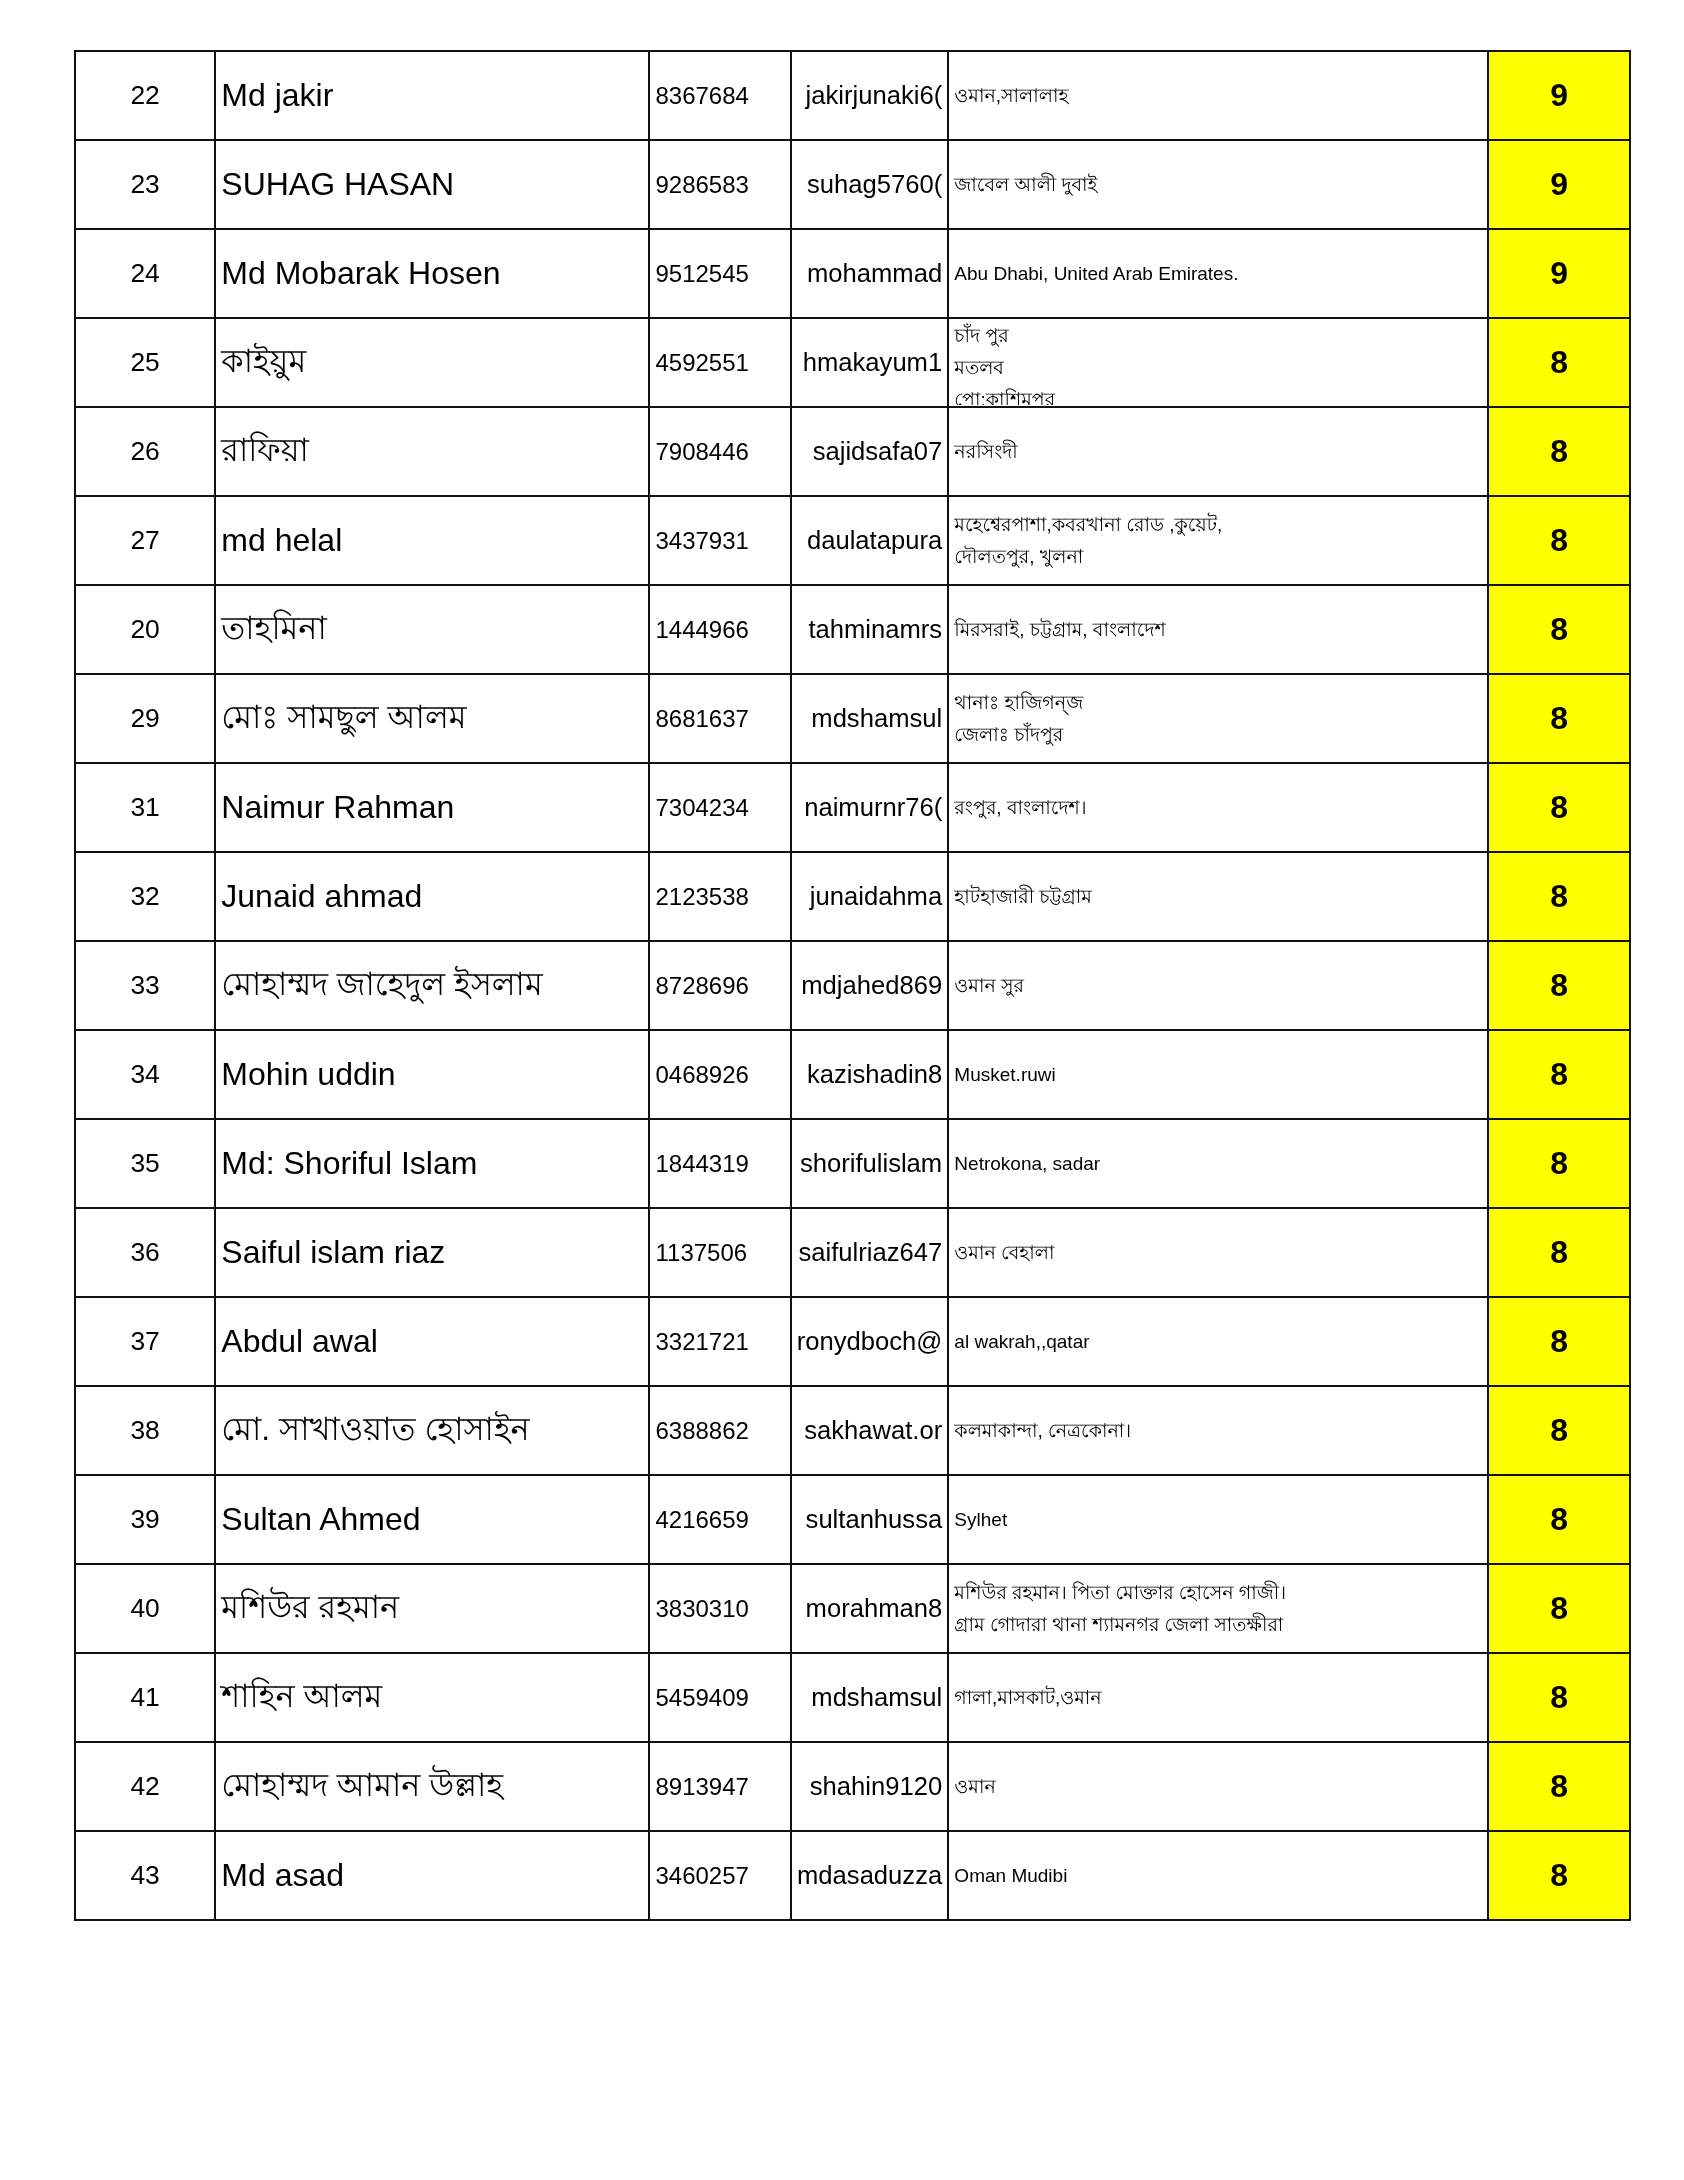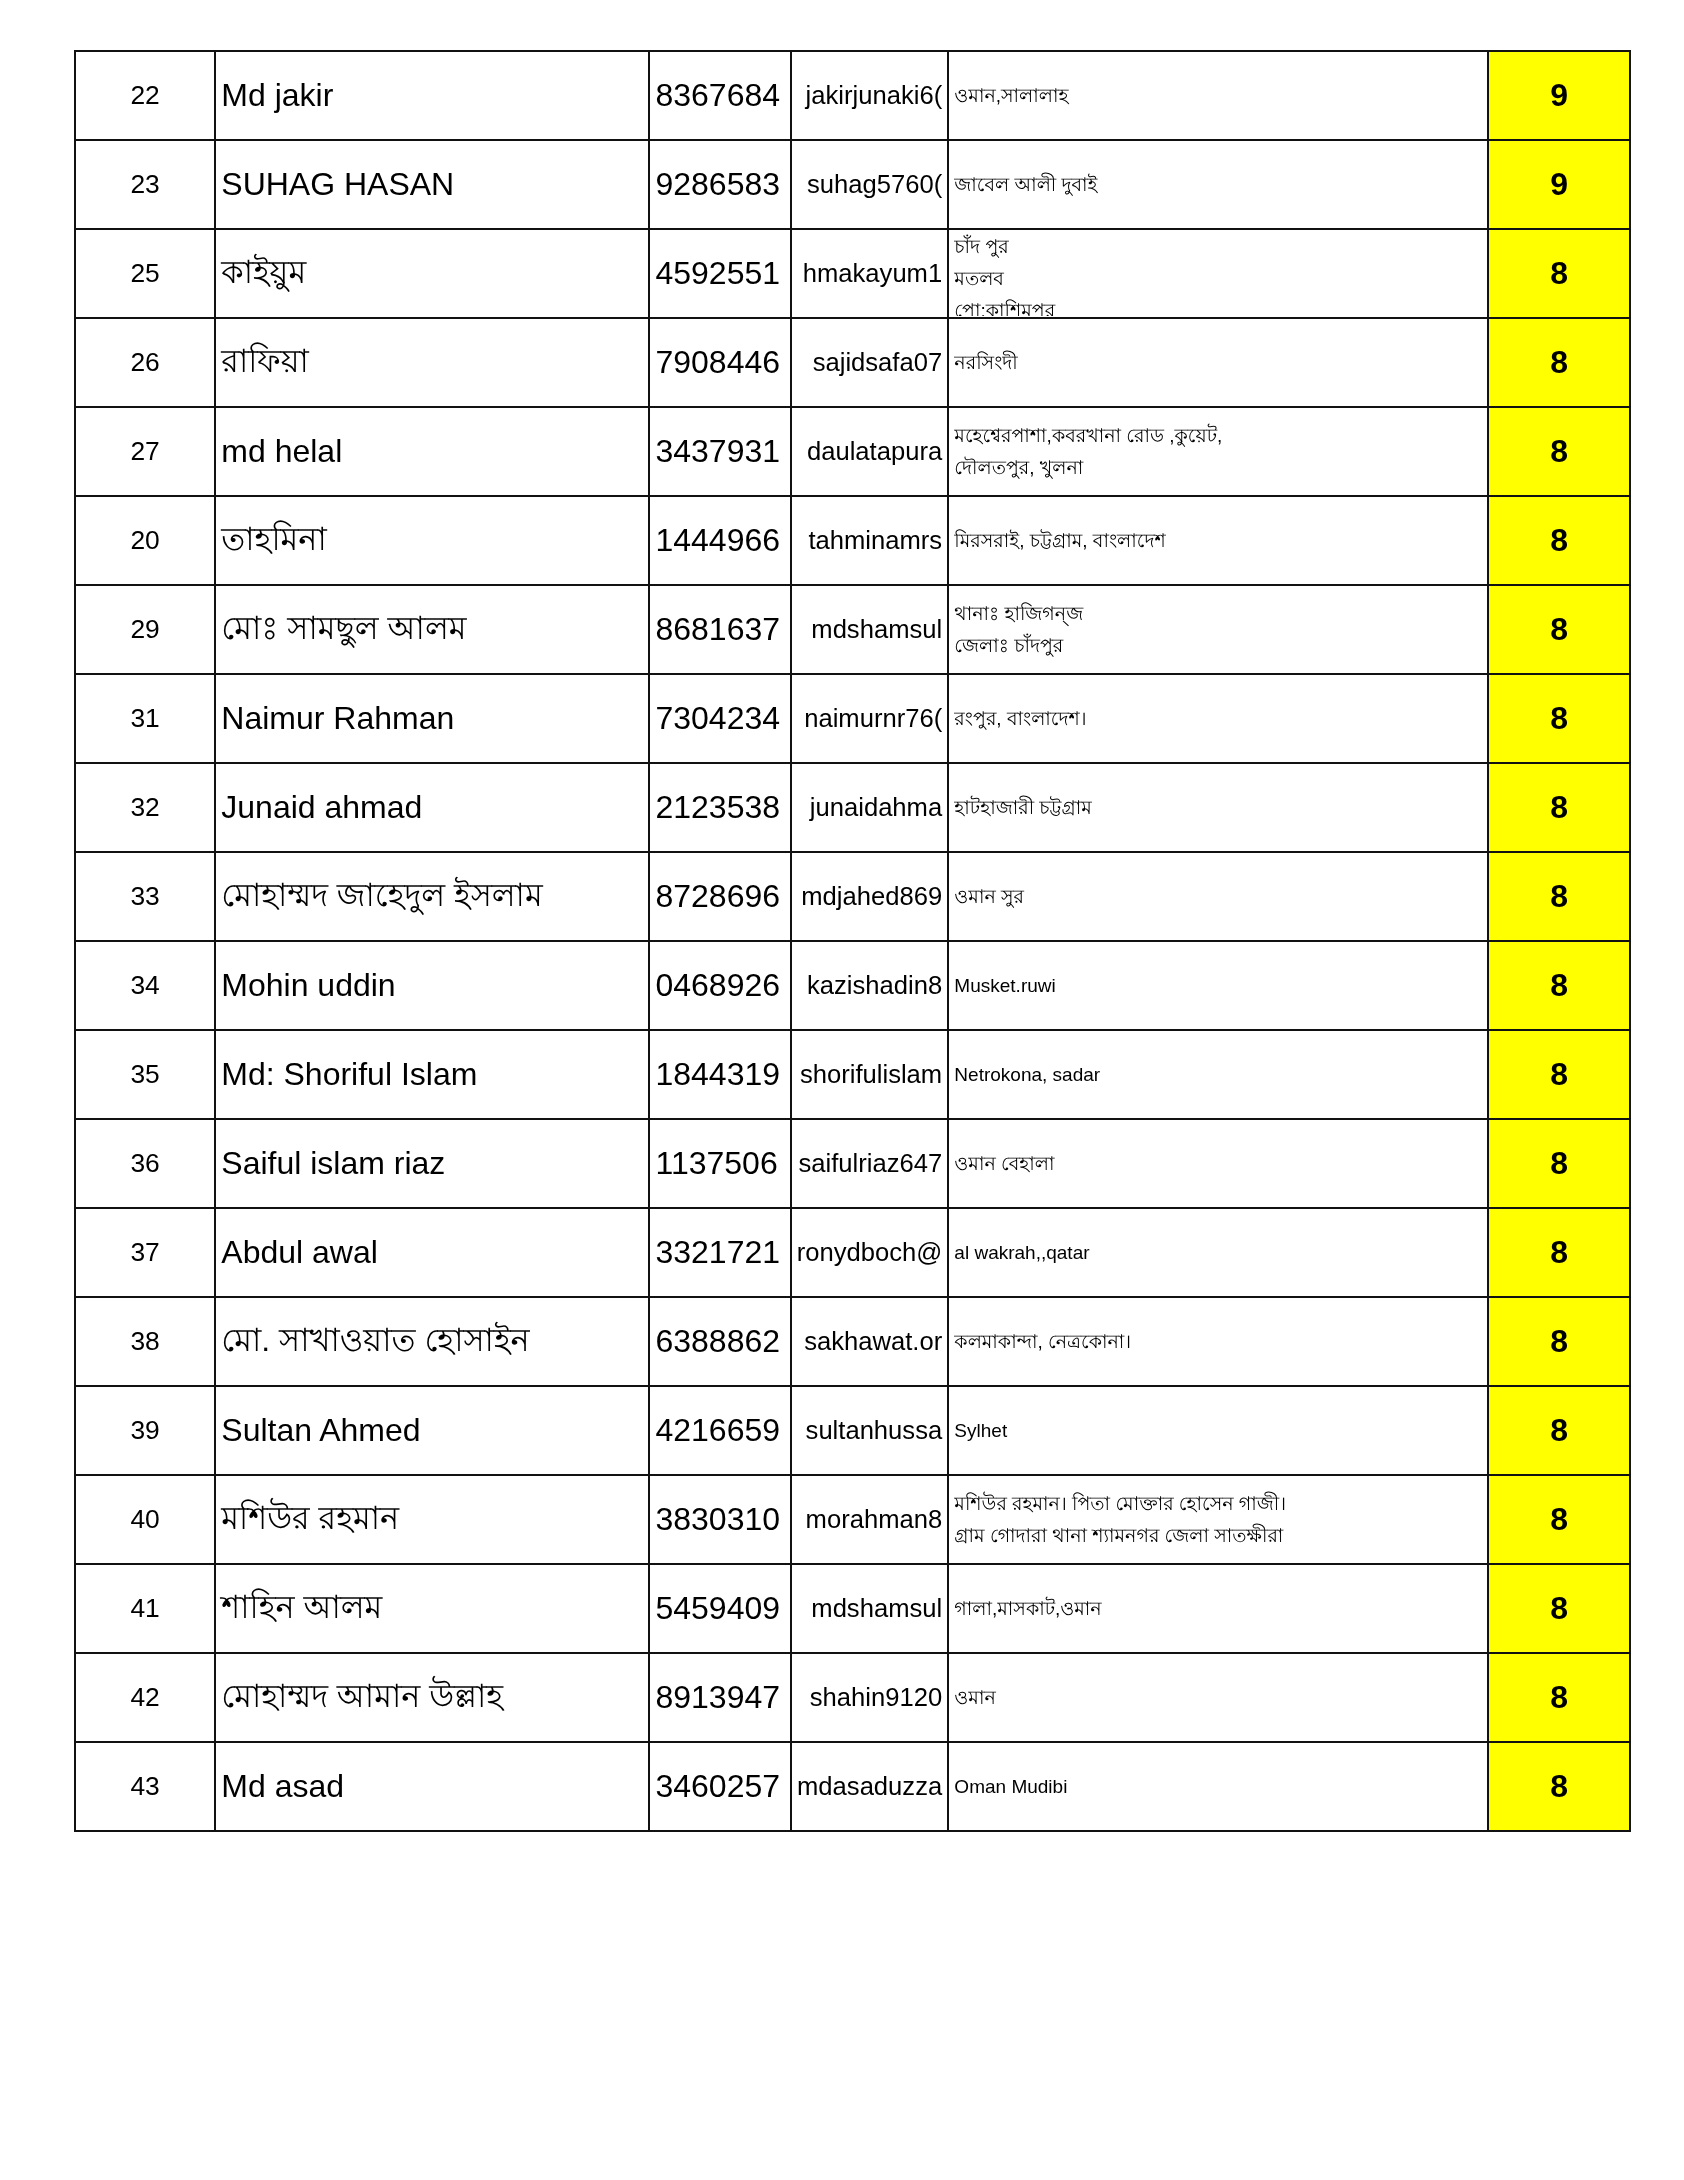--- a/index.html
+++ b/index.html
@@ -8,21 +8,21 @@
     position:absolute; left:74px; top:50px;
     border-collapse:collapse; table-layout:fixed;
     font-family:"Liberation Sans", sans-serif; color:#000;padding-left:24px;
   }
   .sheet td {
     border:2.6px solid #111; height:87px; padding:0 5.1px;
     vertical-align:middle; overflow:hidden; white-space:nowrap;
   }
   .c-serial { width:128px; text-align:center; font-size:26.4px; }
   .c-name { width:422px; font-size:32px; padding-left:5.1px;border-radius:15px; }
-  .c-phone { width:129px; font-size:32px; padding:0 1.7px;margin-left:7px; }
+  .c-phone { width:129px; font-size:24px; padding:0 1.7px;margin-left:7px; }
   .c-email { width:141px; font-size:25.6px; padding:0 1.7px; text-overflow:clip;text-align:right; }
   .c-addr { width:528px; font-size:19px; white-space:normal; line-height:32px; padding-left:3.4px; }
   .c-score { width:129px; text-align:center; font-size:32px; font-weight:bold; background:#ffff00; }
   .addr-inner { max-height:85px; overflow:hidden; }
   .addr-line { display:block; }
 </style>
 </head>
 <body>
 
 <table class="sheet">
@@ -53,20 +53,32 @@
     <td class="c-phone">9286583</td>
     <td class="c-email">suhag5760(</td>
     <td class="c-addr">
           <div class="addr-inner">
             <span class="addr-line">জাবেল আলী দুবাই</span>
           </div>
         </td>
     <td class="c-score" style="background: rgb(255, 255, 0);">9</td>
   </tr>
       <tr>
+    <td class="c-serial">24</td>
+    <td class="c-name">Md Mobarak Hosen</td>
+    <td class="c-phone">9512545</td>
+    <td class="c-email">mohammad</td>
+    <td class="c-addr">
+          <div class="addr-inner">
+            <span class="addr-line">Abu Dhabi, United Arab Emirates.</span>
+          </div>
+        </td>
+    <td class="c-score" style="background: rgb(255, 255, 0);">9</td>
+  </tr>
+      <tr>
     <td class="c-serial">25</td>
     <td class="c-name">কাইয়ুম</td>
     <td class="c-phone">4592551</td>
     <td class="c-email">hmakayum1</td>
     <td class="c-addr">
           <div class="addr-inner">
             <span class="addr-line">চাঁদ পুর</span>
             <span class="addr-line">মতলব</span>
             <span class="addr-line"> পো:কাশিমপুর</span>
           </div>

